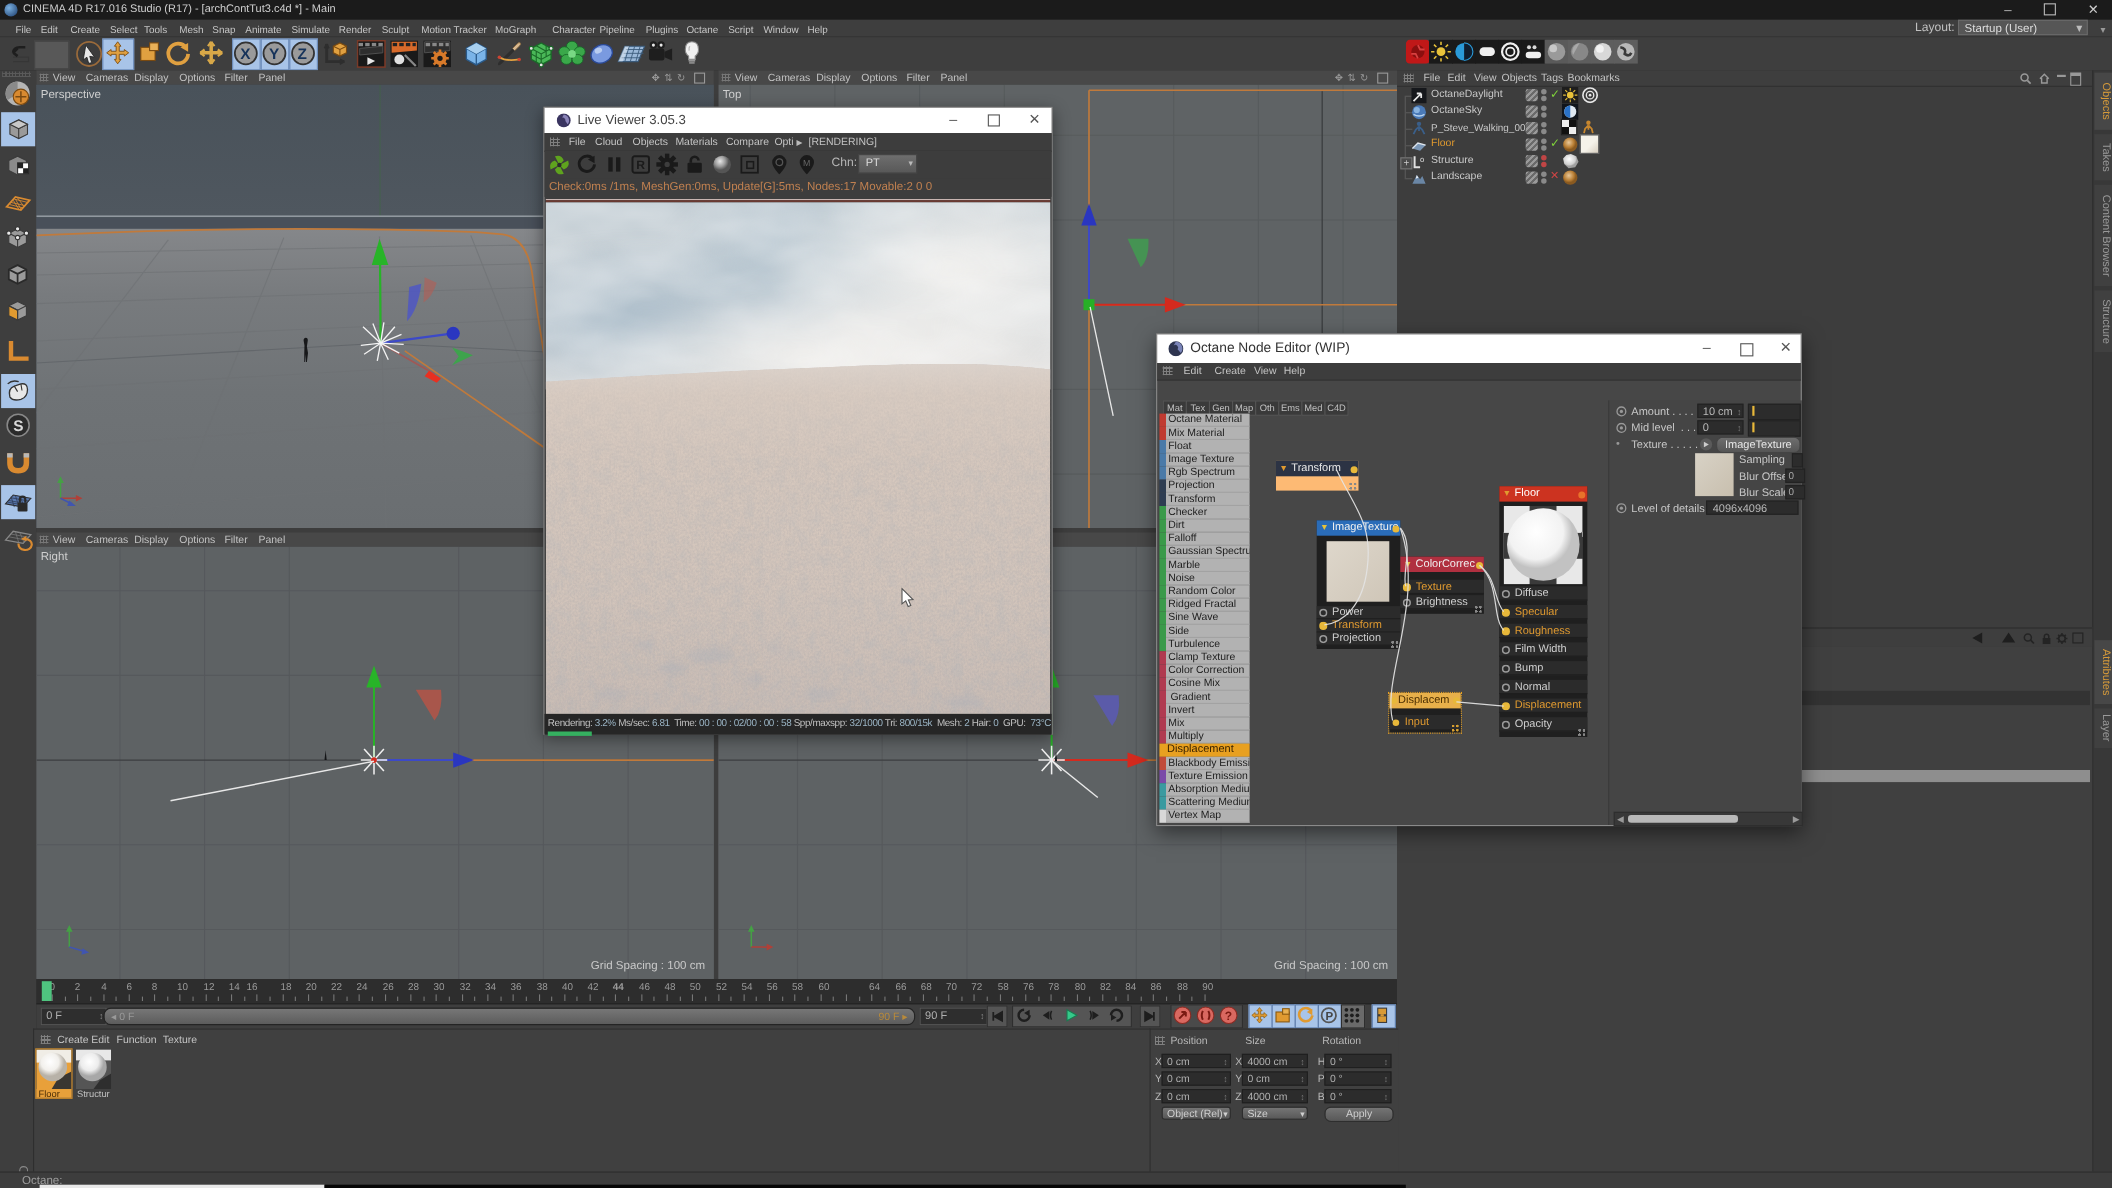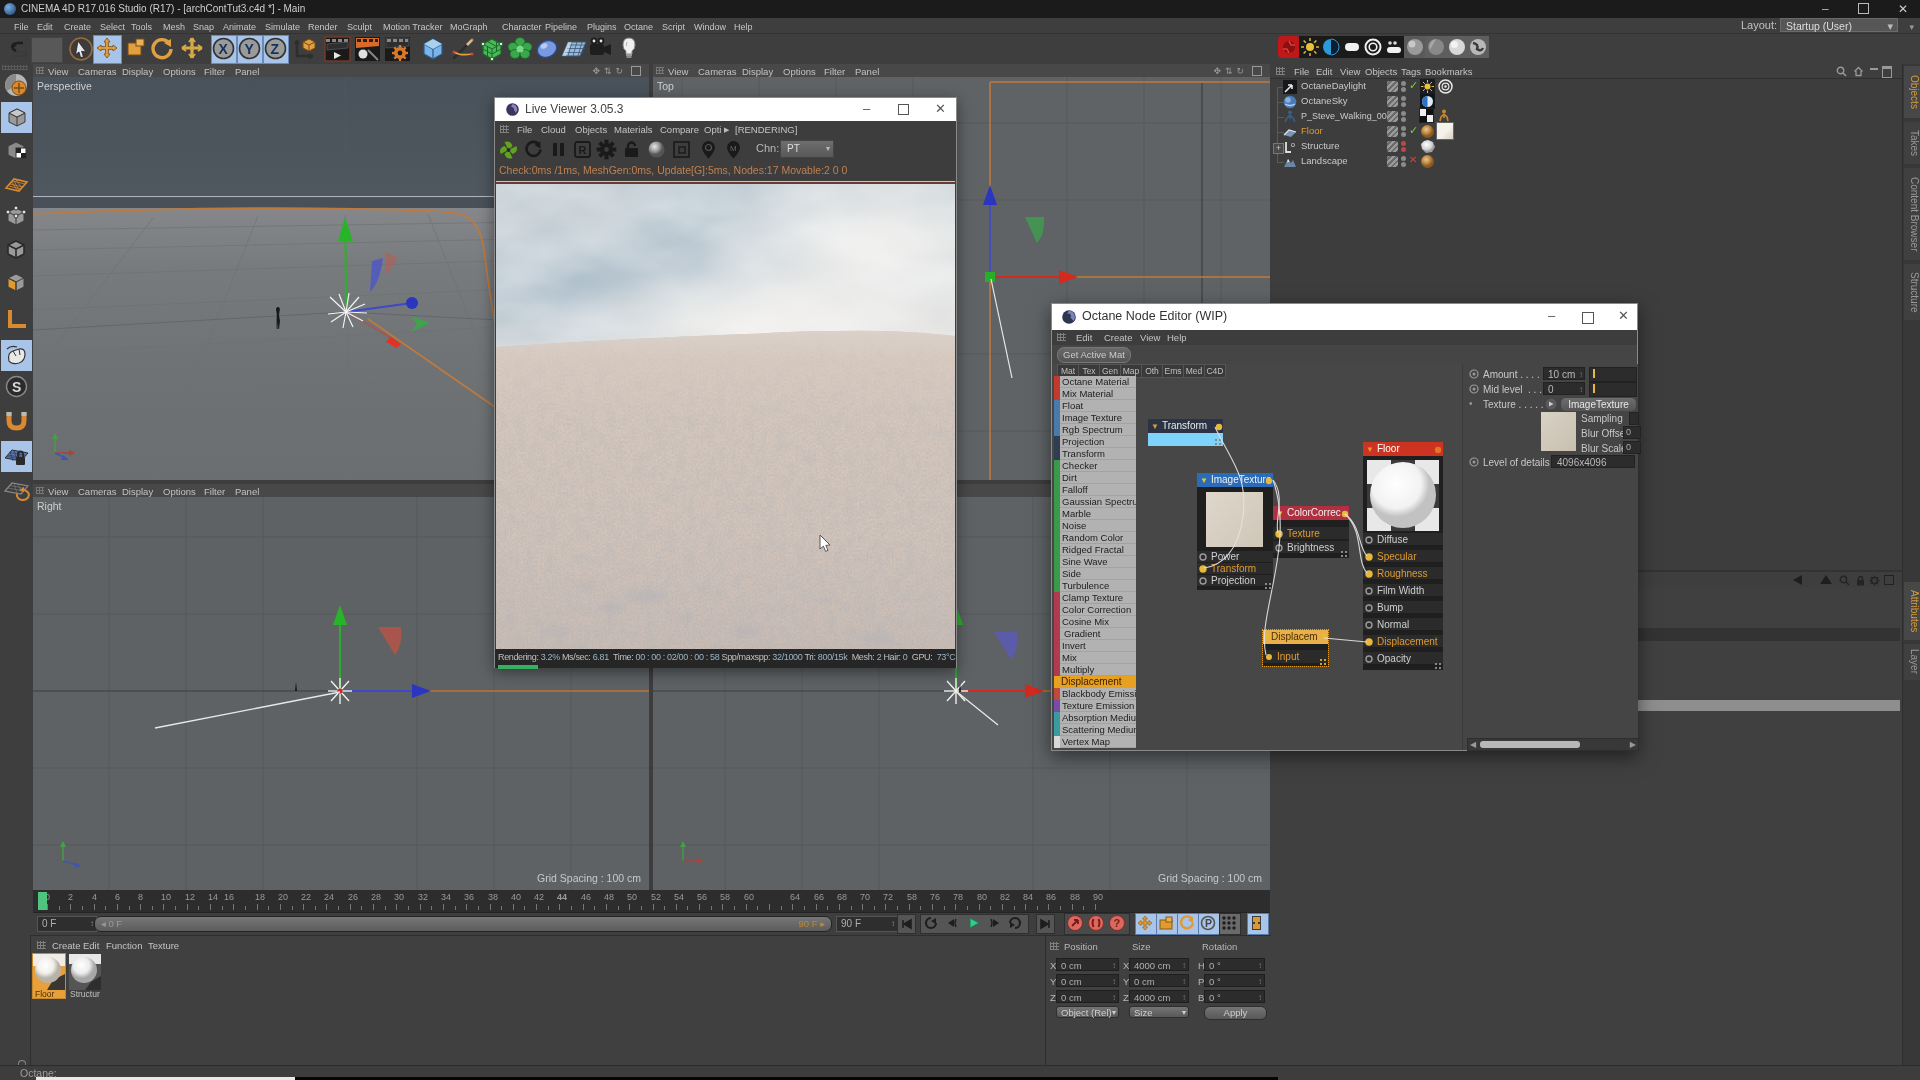--- a/index.html
+++ b/index.html
@@ -1319,23 +1319,20 @@
   </div>
 
   <div class="abs" style="left:0;top:26px;width:585px;height:15px;background:#3d3d3d;border-bottom:1px solid #333;">
     <span class="abs" style="left:5px;top:3px;width:9px;height:8px;background:repeating-linear-gradient(90deg,#808080 0 1px,transparent 1px 3px),repeating-linear-gradient(0deg,#808080 0 1px,transparent 1px 3px);"></span>
     <span class="abs" style="left:24px;top:2px;color:#c4c4c4;font-size:9.5px;">Edit</span>
     <span class="abs" style="left:52px;top:2px;color:#c4c4c4;font-size:9.5px;">Create</span>
     <span class="abs" style="left:88px;top:2px;color:#c4c4c4;font-size:9.5px;">View</span>
     <span class="abs" style="left:115px;top:2px;color:#c4c4c4;font-size:9.5px;">Help</span>
   </div>
 
-  <div class="abs" style="left:0;top:41px;width:585px;height:19px;background:#454545;">
-    <div class="abs" style="left:5px;top:2px;width:72px;height:14px;background:linear-gradient(#6a6a6a,#545454);border:1px solid #777;border-radius:7px;color:#ccc;font-size:9.5px;line-height:14px;text-align:center;">Get Active Mat</div>
-  </div>
 
   <div class="abs" style="left:0;top:60px;width:585px;height:12px;">
         <div class="abs" style="left:5px;top:0;width:20px;height:12px;background:#3a3a3a;border:1px solid #555;color:#c0c0c0;font-size:8.5px;line-height:12px;text-align:center;">Mat</div>
         <div class="abs" style="left:26px;top:0;width:20px;height:12px;background:#3a3a3a;border:1px solid #555;color:#c0c0c0;font-size:8.5px;line-height:12px;text-align:center;">Tex</div>
         <div class="abs" style="left:47px;top:0;width:20px;height:12px;background:#3a3a3a;border:1px solid #555;color:#c0c0c0;font-size:8.5px;line-height:12px;text-align:center;">Gen</div>
         <div class="abs" style="left:68px;top:0;width:20px;height:12px;background:#3a3a3a;border:1px solid #555;color:#c0c0c0;font-size:8.5px;line-height:12px;text-align:center;">Map</div>
         <div class="abs" style="left:89px;top:0;width:20px;height:12px;background:#3a3a3a;border:1px solid #555;color:#c0c0c0;font-size:8.5px;line-height:12px;text-align:center;">Oth</div>
         <div class="abs" style="left:110px;top:0;width:20px;height:12px;background:#3a3a3a;border:1px solid #555;color:#c0c0c0;font-size:8.5px;line-height:12px;text-align:center;">Ems</div>
         <div class="abs" style="left:131px;top:0;width:20px;height:12px;background:#3a3a3a;border:1px solid #555;color:#c0c0c0;font-size:8.5px;line-height:12px;text-align:center;">Med</div>
         <div class="abs" style="left:152px;top:0;width:20px;height:12px;background:#3a3a3a;border:1px solid #555;color:#c0c0c0;font-size:8.5px;line-height:12px;text-align:center;">C4D</div>
@@ -1400,21 +1397,21 @@
         <div class="abs" style="left:2px;top:408px;width:6px;height:12px;background:#3a9aa0;"></div>
         <div class="abs" style="left:8px;top:408px;width:76px;height:12px;background:#b2b2b2;border-bottom:1px solid #a2a2a2;color:#1c1c1c;font-size:9.5px;line-height:12px;padding-left:2px;box-sizing:border-box;white-space:nowrap;overflow:hidden;">Absorption Medium</div>
         <div class="abs" style="left:2px;top:420px;width:6px;height:12px;background:#3a9aa0;"></div>
         <div class="abs" style="left:8px;top:420px;width:76px;height:12px;background:#b2b2b2;border-bottom:1px solid #a2a2a2;color:#1c1c1c;font-size:9.5px;line-height:12px;padding-left:2px;box-sizing:border-box;white-space:nowrap;overflow:hidden;">Scattering Medium</div>
         <div class="abs" style="left:2px;top:432px;width:6px;height:12px;background:#d8d8d8;"></div>
         <div class="abs" style="left:8px;top:432px;width:76px;height:12px;background:#b2b2b2;border-bottom:1px solid #a2a2a2;color:#1c1c1c;font-size:9.5px;line-height:12px;padding-left:2px;box-sizing:border-box;white-space:nowrap;overflow:hidden;">Vertex Map</div>
       </div>
 
   <div class="abs" id="necanvas" style="left:84px;top:72px;width:326px;height:374px;overflow:visible;">
 
-    <div class="abs" style="left:12px;top:43px;width:75px;height:27px;background:#7dd3fc;">
+    <div class="abs" style="left:24px;top:43px;width:75px;height:27px;background:#fdba74;">
       <div class="abs" style="left:0;top:0;width:75px;height:14px;background:#2c3344;color:#e8e8e8;font-size:10px;line-height:14px;"><span style="color:#e09a30;margin:0 3px;font-size:8px;">▼</span>Transform</div>
       <svg class="abs" style="left:67px;top:4px;" width="8" height="8">
             <circle cx="4" cy="4" r="3.2" fill="#e8b83a"></circle>
           </svg>
       <div class="abs" style="right:2px;bottom:1px;width:7px;height:7px;background:radial-gradient(circle 1.3px at 2px 2px,#888 1.2px,transparent 1.4px),radial-gradient(circle 1.3px at 6px 2px,#888 1.2px,transparent 1.4px),radial-gradient(circle 1.3px at 2px 6px,#888 1.2px,transparent 1.4px),radial-gradient(circle 1.3px at 6px 6px,#888 1.2px,transparent 1.4px);"></div>
     </div>
 
     <div class="abs" style="left:61px;top:97px;width:76px;height:117px;background:#1f1f1f;">
       <div class="abs" style="left:0;top:0;width:76px;height:14px;background:#2a6cb8;color:#f0f0f0;font-size:10px;line-height:14px;"><span style="color:#e8c23a;margin:0 3px;font-size:8px;">▼</span>ImageTexture</div>
       <svg class="abs" style="left:68px;top:4px;" width="8" height="8">

